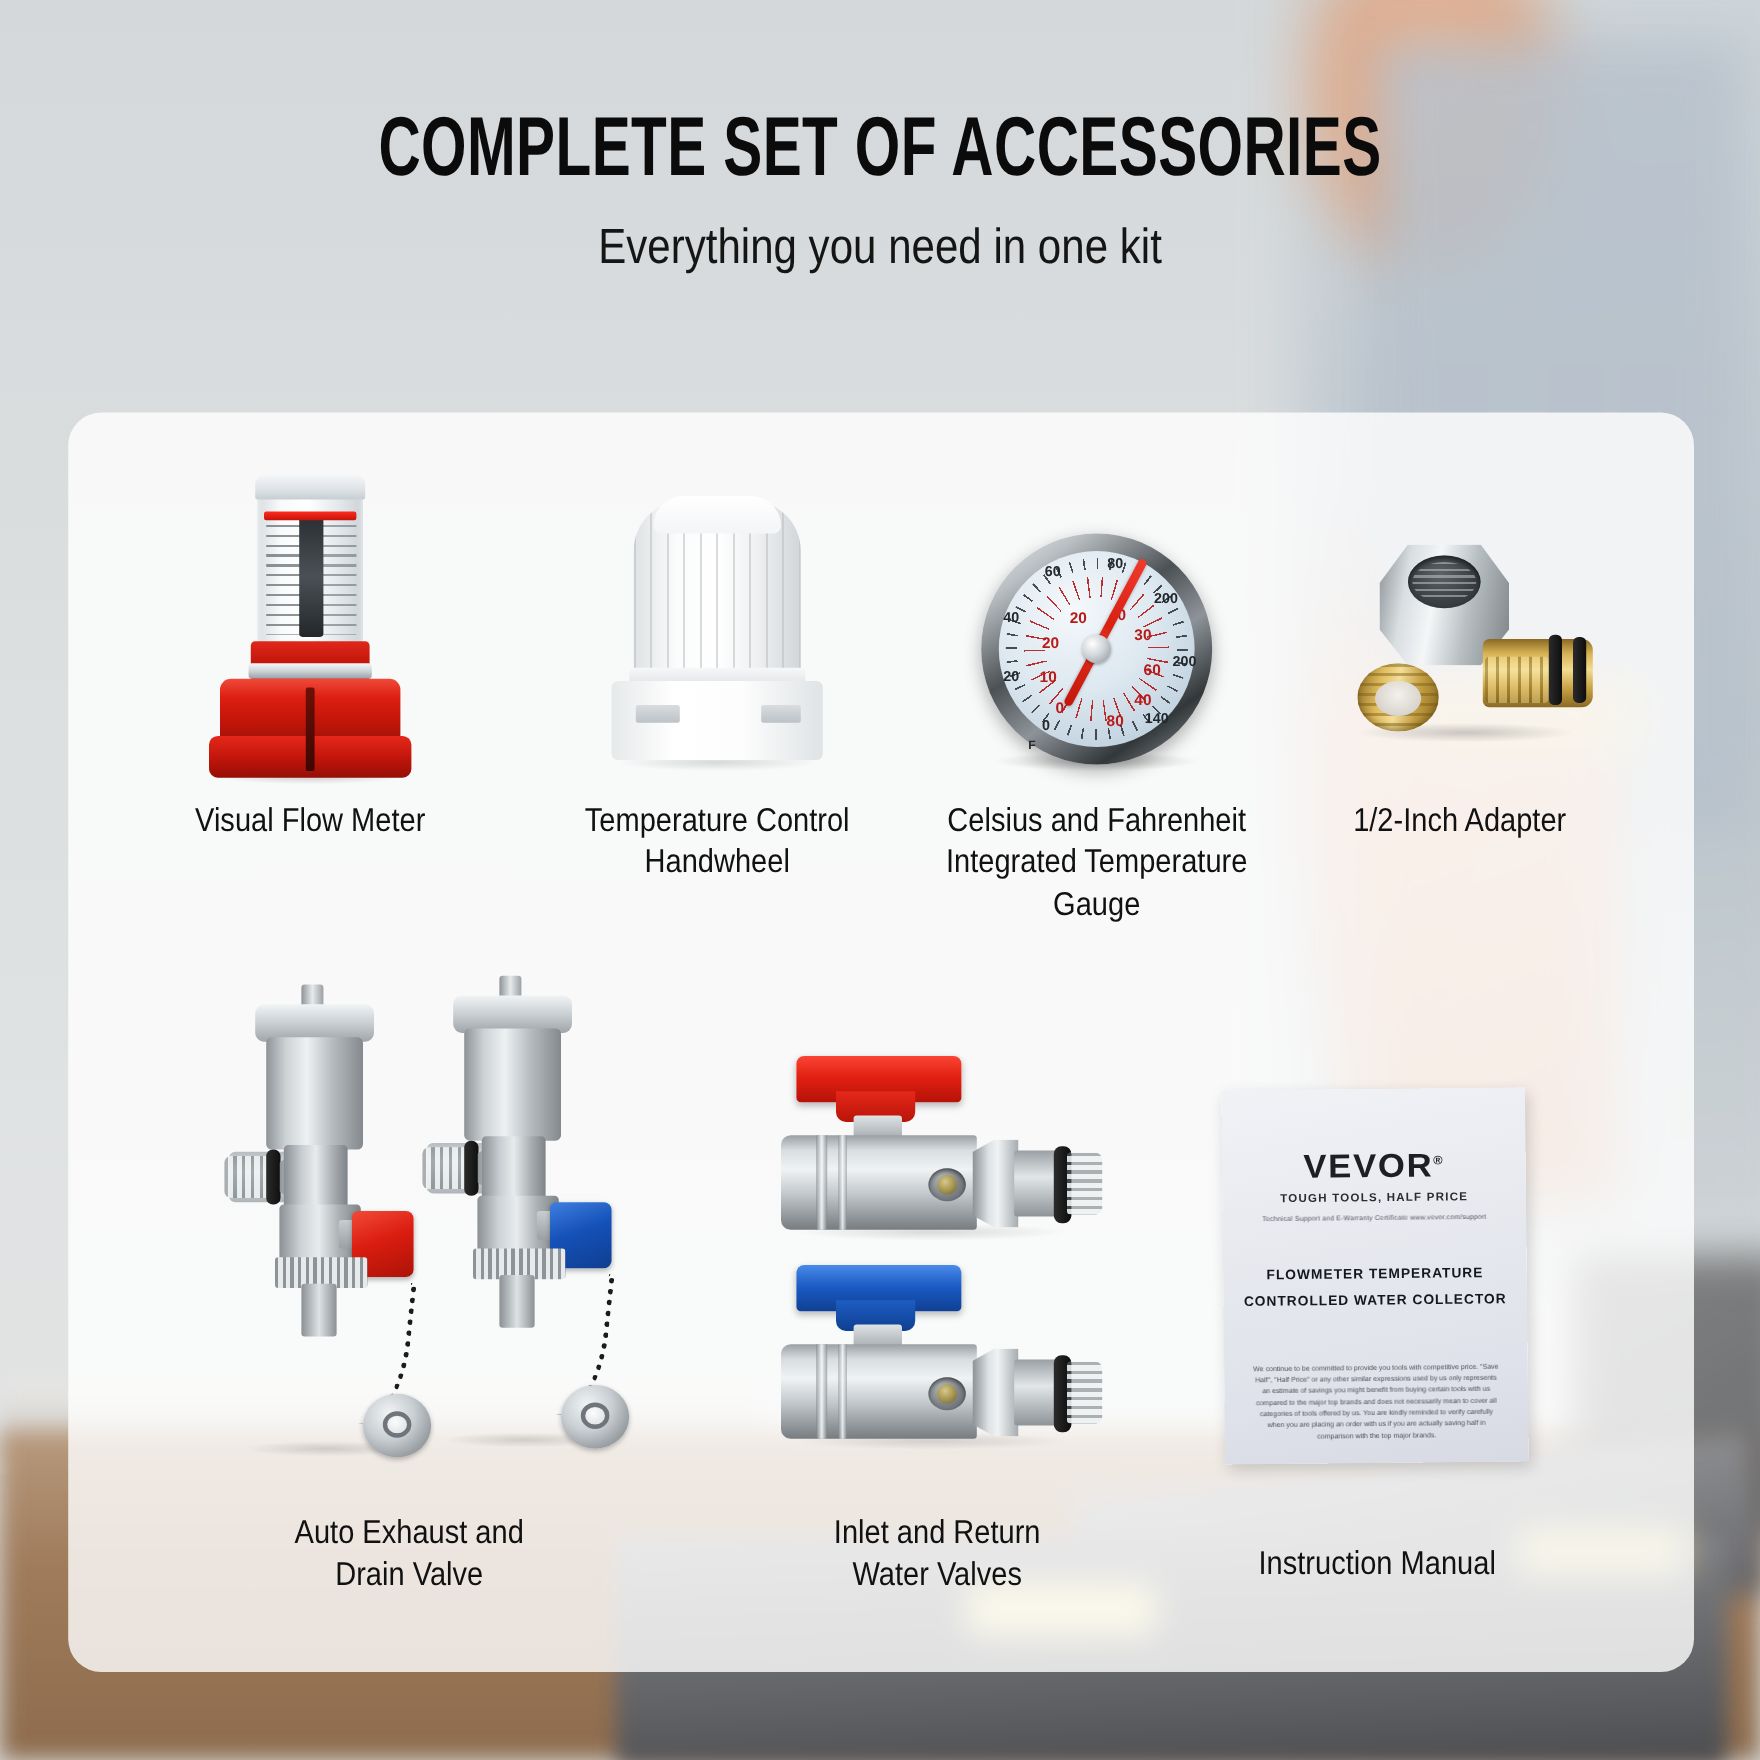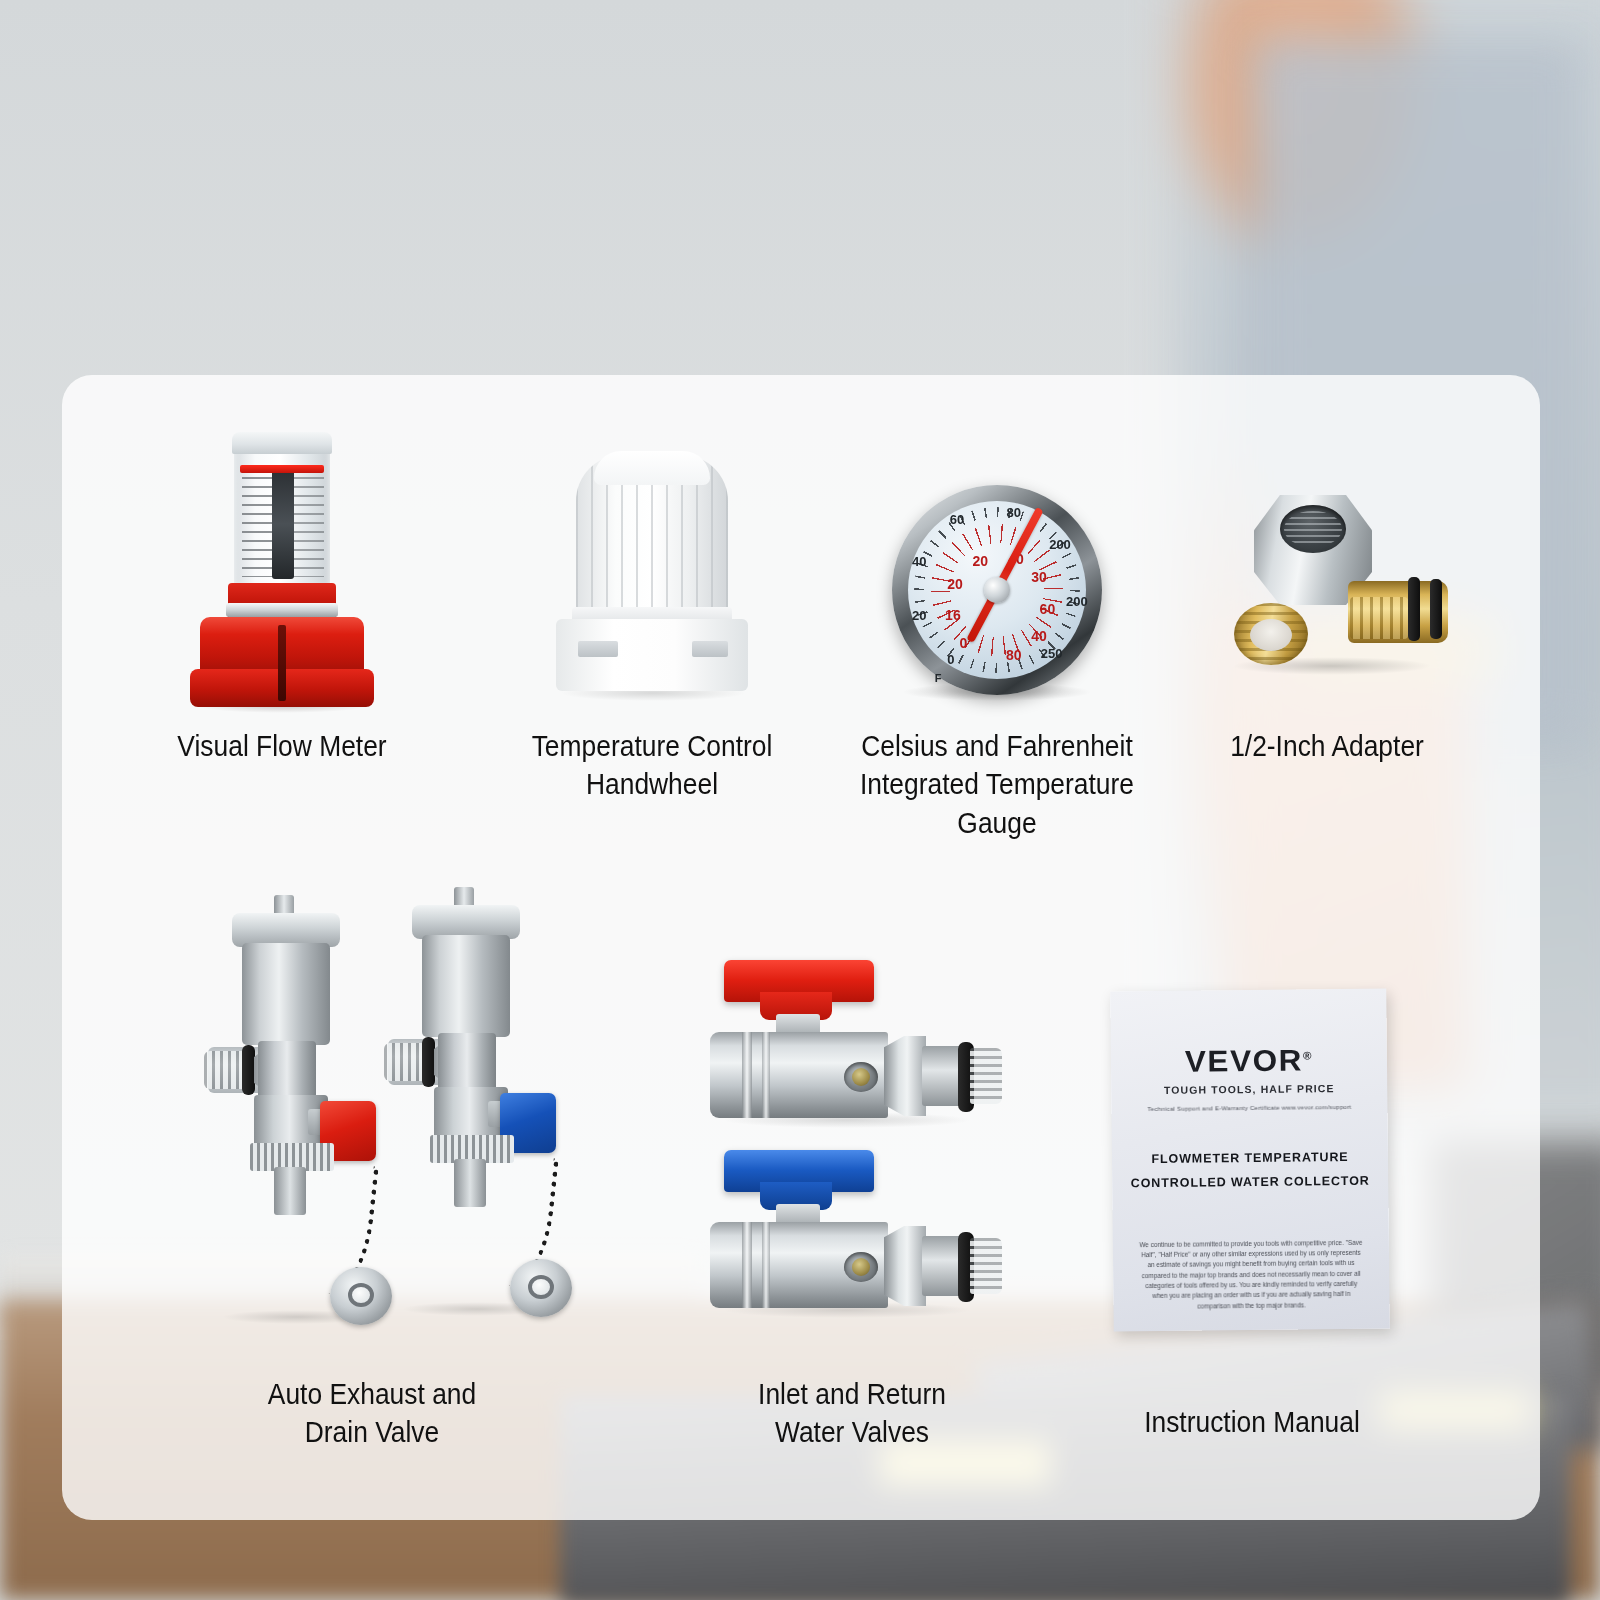--- a/index.html
+++ b/index.html
@@ -560,20 +560,24 @@
     <div class="bg-plaid"></div>
     <div class="bg-arm"></div>
     <div class="bg-darkstrip"></div>
     <div class="bg-toolbox2"></div>
     <div class="bg-toolbox"></div>
     <div class="bg-yellow1"></div>
     <div class="bg-yellow2"></div>
     <div class="bg-yellow3"></div>
   </div>
 
+  <div class="heading-block">
+    <div class="title">COMPLETE SET OF ACCESSORIES</div>
+    <div class="subtitle">Everything you need in one kit</div>
+  </div>
 
   <div class="card">
     <div class="card-inner">
 
       <div class="item" id="flowmeter">
         <div class="fm-shadow"></div>
         <div class="fm-tube"></div>
         <div class="fm-cap"></div>
         <div class="fm-scale"></div>
         <div class="fm-scale-r"></div>
@@ -608,26 +612,26 @@
         <div class="g-ticks"></div>
         <div class="g-ticks-red"></div>
         <div class="g-numf">
           <span class="g-num" style="left:28%;  top:83%;">0</span>
           <span class="g-num" style="left:13%;  top:62%;">20</span>
           <span class="g-num" style="left:13%;  top:36%;">40</span>
           <span class="g-num" style="left:31%;  top:16%;">60</span>
           <span class="g-num" style="left:58%;  top:13%;">80</span>
           <span class="g-num" style="left:80%;  top:28%;">200</span>
           <span class="g-num" style="left:88%;  top:55%;">200</span>
-          <span class="g-num" style="left:76%;  top:80%;">250</span>
+          <span class="g-num" style="left:76%;  top:80%;">140</span>
           <span class="g-num" style="left:22%;  top:92%; font-size:11px;">F</span>
         </div>
         <div class="g-numf g-numc">
           <span class="g-num" style="left:34%; top:75%;">0</span>
-          <span class="g-num" style="left:29%; top:62%;">16</span>
+          <span class="g-num" style="left:29%; top:62%;">10</span>
           <span class="g-num" style="left:30%; top:47%;">20</span>
           <span class="g-num" style="left:42%; top:36%;">20</span>
           <span class="g-num" style="left:59%; top:35%;">40</span>
           <span class="g-num" style="left:70%; top:44%;">30</span>
           <span class="g-num" style="left:74%; top:59%;">60</span>
           <span class="g-num" style="left:70%; top:72%;">40</span>
           <span class="g-num" style="left:58%; top:81%;">80</span>
         </div>
         <div class="g-needle"></div>
         <div class="g-hub"></div>

